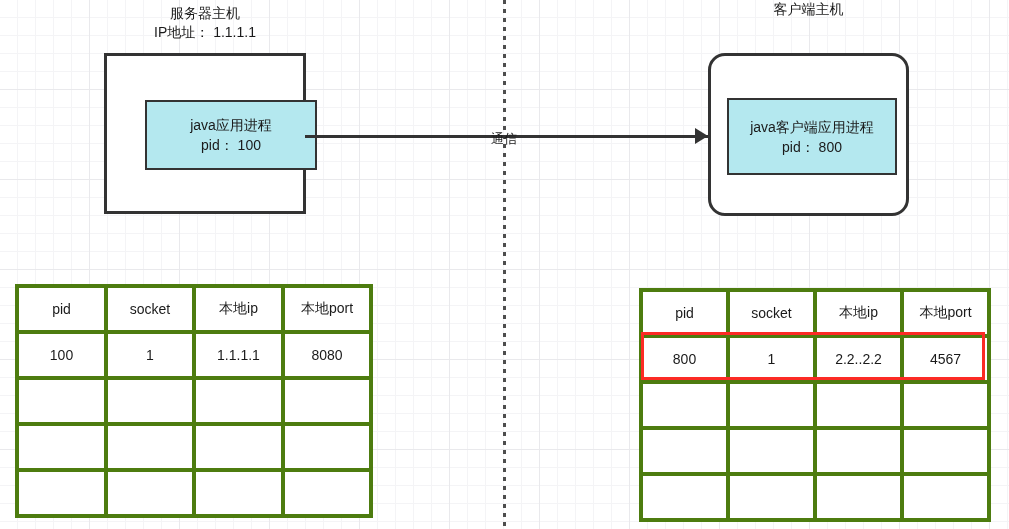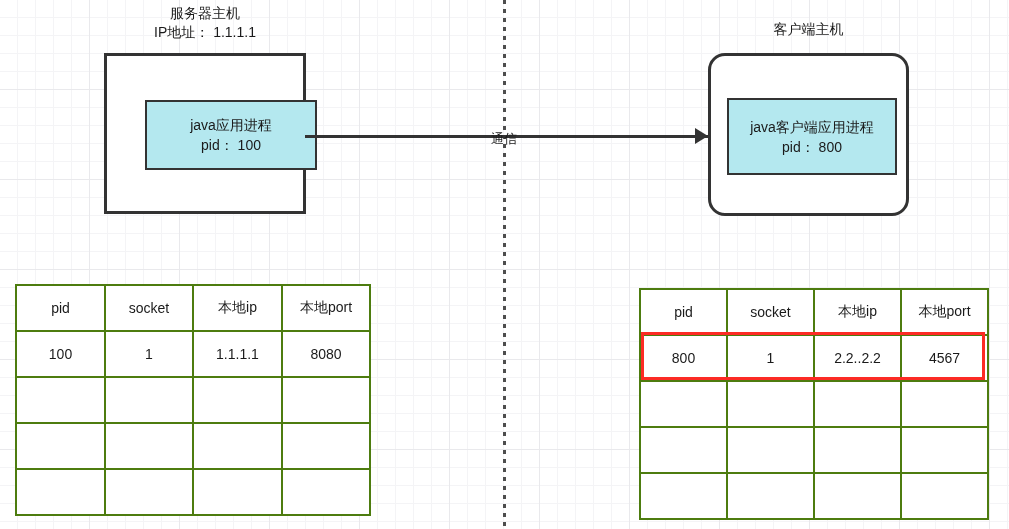--- a/index.html
+++ b/index.html
@@ -101,21 +101,21 @@
   }
 
   
   .sock-table {
     position: absolute;
     border-collapse: collapse;
     table-layout: fixed;
     background: #ffffff;
   }
   .sock-table td, .sock-table th {
-    border: 2px solid #4d7c0f;
+    border: 4px solid #4d7c0f;
     text-align: center;
     vertical-align: middle;
     font-weight: normal;
     color: #1a1a1a;
     font-size: 14px;
     padding: 0;
     height: 46px;
     box-sizing: border-box;
   }
   .sock-table .empty-cell { height: 46px; }
@@ -144,21 +144,21 @@
     <div class="proc-box" style="left:14px; top:44px; width:172px; height:70px;margin-left:24px;">
       <span>java应用进程</span>
       <span>pid： 100</span>
     </div>
   </div>
 
   <div class="arrow-line" style="left:305px; top:135px; width:404px;"></div>
   <div class="arrow-head" style="left:695px; top:128px;"></div>
   <div class="arrow-label" style="left:468px; top:130px; width:72px;">通信</div>
 
-  <div class="host-title" style="left:708px; top:20px; width:201px;">
+  <div class="host-title" style="left:708px; top:0; width:201px;">
     <div>客户端主机</div>
   </div>
 
   <div class="host-box" style="left:708px; top:53px; width:201px; height:163px;border-radius:17px;">
     <div class="proc-box" style="left:16px; top:42px; width:170px; height:77px;">
       <span>java客户端应用进程</span>
       <span>pid： 800</span>
     </div>
   </div>
 

